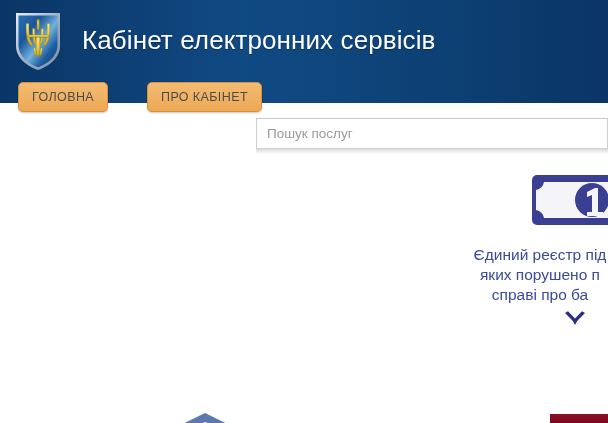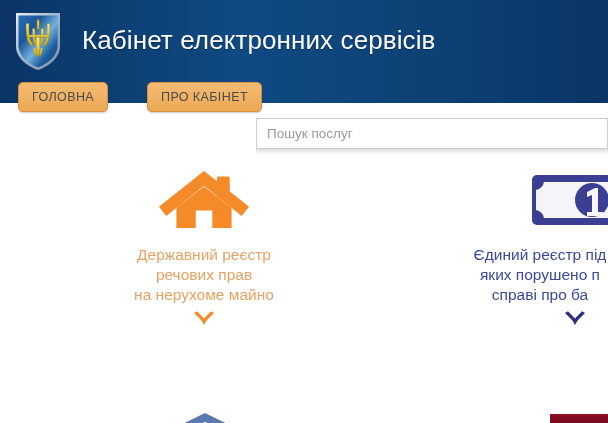--- a/index.html
+++ b/index.html
@@ -234,40 +234,20 @@
   <div class="nav-btn" id="btn-about">ПРО КАБІНЕТ</div>
 
   <div class="search-wrap">
     <input class="search-input" type="text" placeholder="Пошук послуг" style="">
     <div class="search-shadow"></div>
   </div>
 </div>
 
 <div class="content">
 
-  <div class="tile" id="tile-property">
-    <div class="tile-icon">
-      <svg viewBox="0 0 100 66" width="92" height="61" aria-hidden="true">
-        <g fill="#f58a28">
-          <rect x="64" y="8" width="14" height="24" rx="1.5"></rect>
-          <path d="M50 2 L99 41 L91 51 L50 18 L9 51 L1 41 Z"></path>
-          <path d="M20 42 L50 19 L80 42 V64 H59 V45 H41 V64 H20 Z"></path>
-        </g>
-      </svg>
-    </div>
-    <div class="tile-label">Державний реєстр
-речових прав
-на нерухоме майно</div>
-    <div class="tile-chevron">
-      <svg viewBox="0 0 26 16" width="26" height="16" aria-hidden="true">
-        <path d="M3 2 L13 12 L23 2 L20 0.2 L13 7.6 L6 0.2 Z" fill="#f58a28"></path>
-        <path d="M6 1 L13 9 L20 1 L13 14 Z" fill="#f58a28"></path>
-      </svg>
-    </div>
-  </div>
 
   <div class="tile" id="tile-bankruptcy">
     <div class="tile-icon">
       <svg viewBox="0 0 98 72" width="98" height="72" aria-hidden="true">
         <rect x="2" y="12" width="94" height="50" rx="5" fill="#3a3f92"></rect>
         <path d="M14 19 h70 a10 10 0 0 0 8 8 v20 a10 10 0 0 0 -8 8 h-70 a10 10 0 0 0 -8 -8 v-20 a10 10 0 0 0 8 -8 z" fill="#f4f4f9"></path>
         <circle cx="62" cy="37" r="17" fill="#3a3f92"></circle>
         <path d="M57 29 l8 -4 h3 v24 h5 v4 h-16 v-4 h5 v-17 l-5 2 z" fill="#f4f4f9"></path>
       </svg>
     </div>

